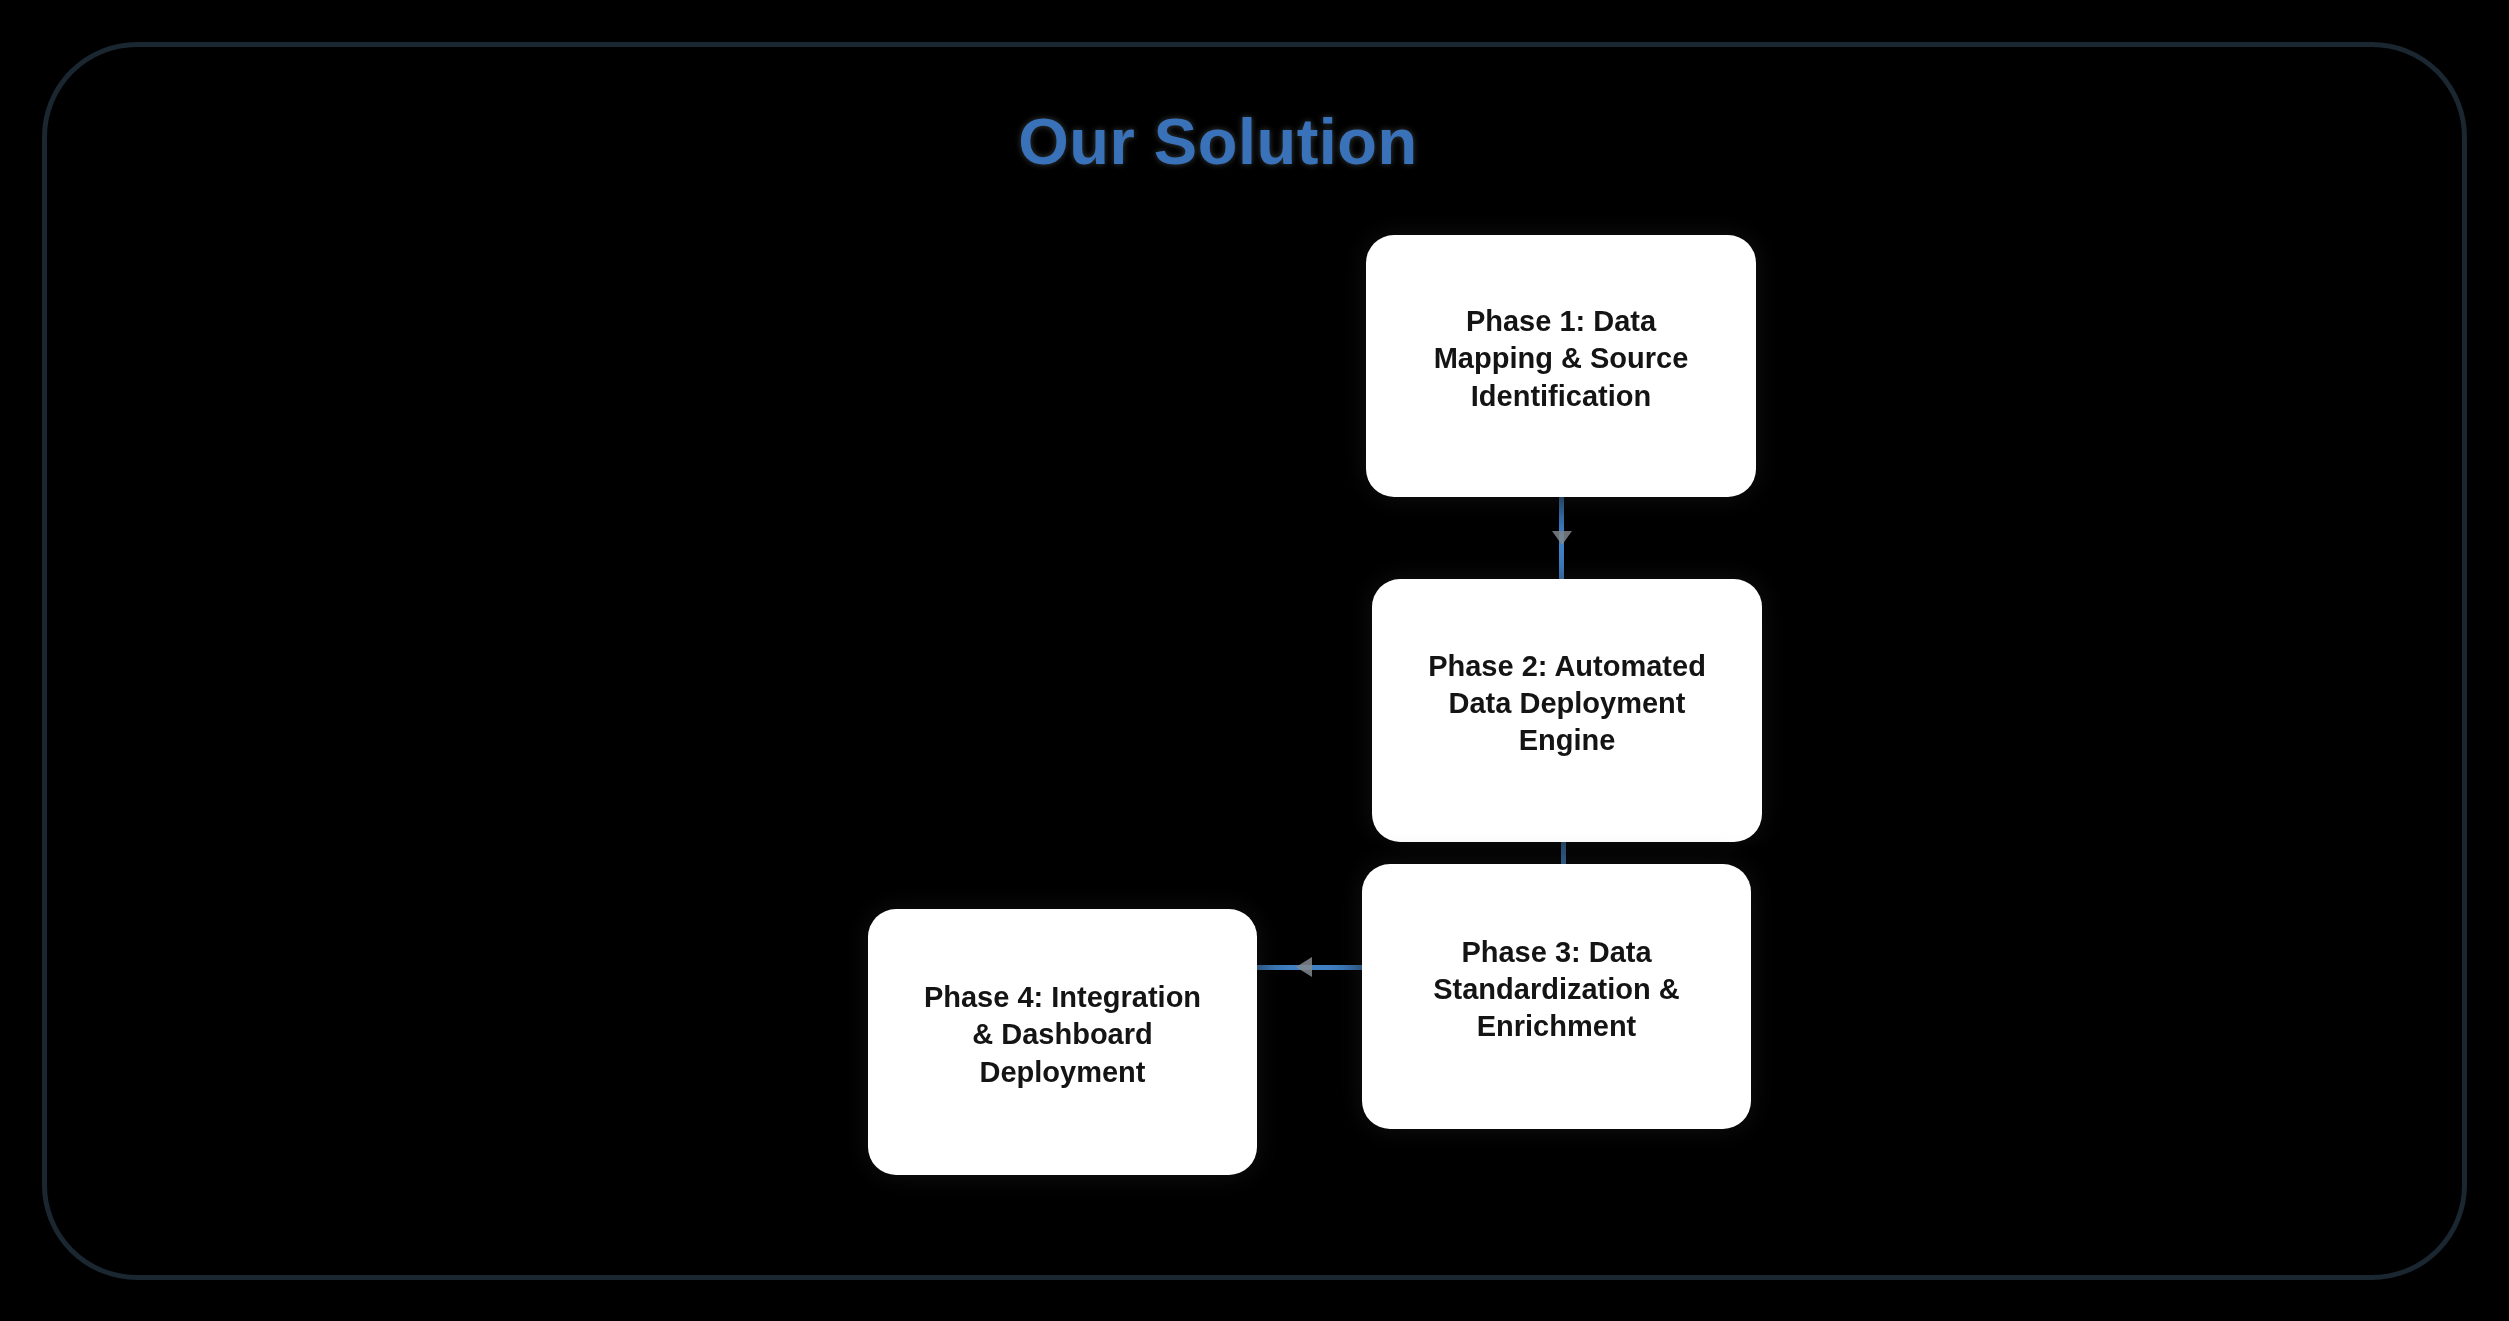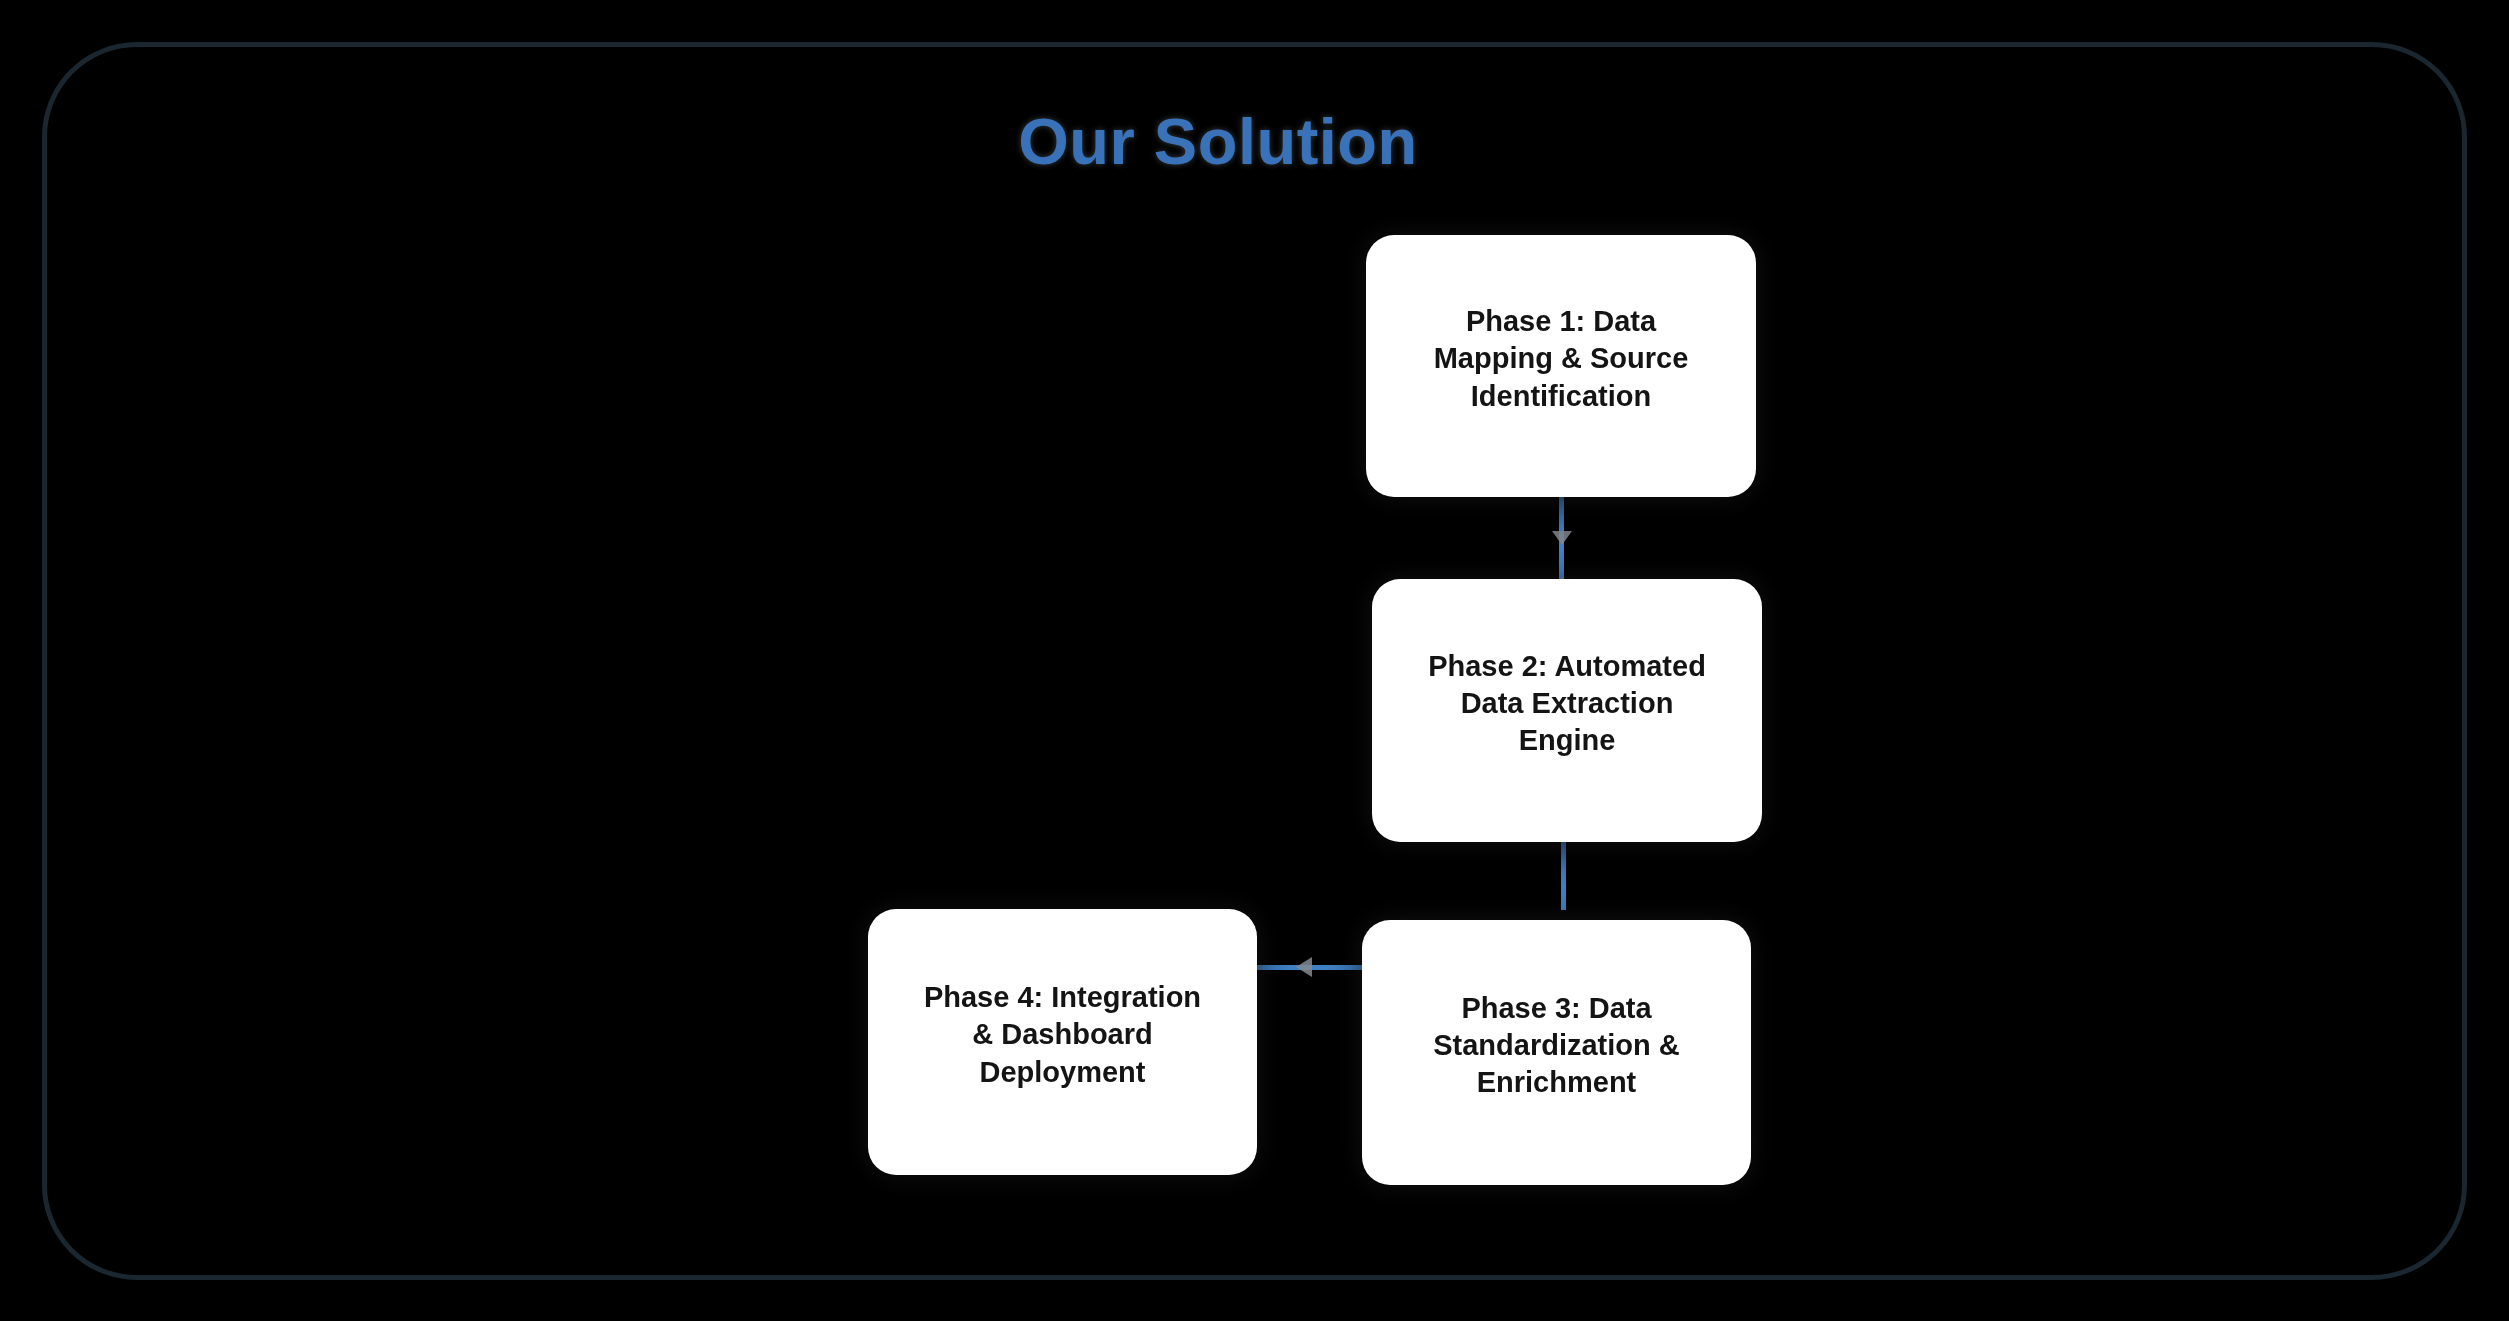--- a/index.html
+++ b/index.html
@@ -113,25 +113,25 @@
   <div class="arrow-left" style="left:1296px; top:957px;"></div>
 
   <div class="node" style="left:1366px; top:235px; width:390px; height:262px;align-items:center;">
     <div class="node-label">Phase 1: Data
 Mapping &amp; Source
 Identification</div>
   </div>
 
   <div class="node" style="left:1372px; top:579px; width:390px; height:263px;">
     <div class="node-label">Phase 2: Automated
-Data Extraction
+Data Deployment
 Engine</div>
   </div>
 
-  <div class="node" style="left:1362px; top:920px; width:389px; height:265px;">
+  <div class="node" style="left:1362px; top:864px; width:389px; height:265px;">
     <div class="node-label">Phase 3: Data
 Standardization &amp;
 Enrichment</div>
   </div>
 
   <div class="node" style="left:868px; top:909px; width:389px; height:266px;">
     <div class="node-label">Phase 4: Integration
 &amp; Dashboard
 Deployment</div>
   </div>

